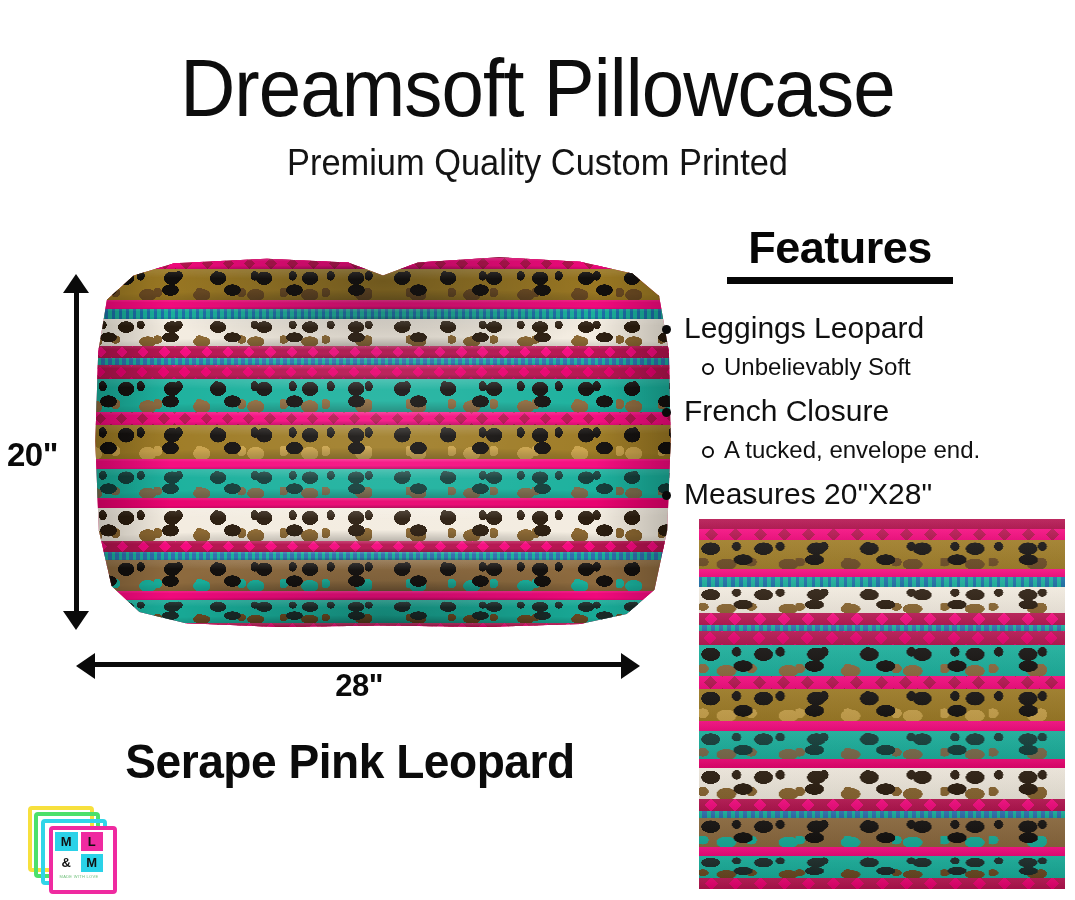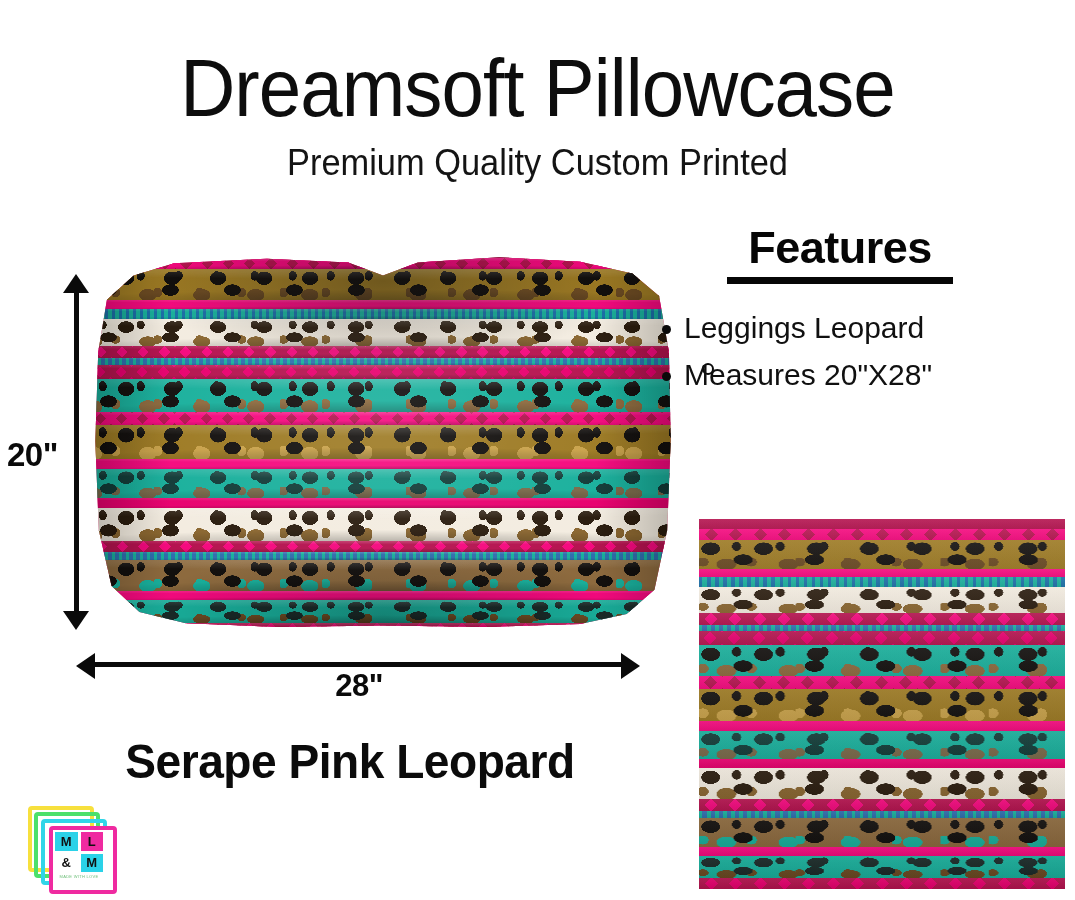--- a/index.html
+++ b/index.html
@@ -276,21 +276,24 @@
   </div>
   <div class="dim-h-label">28"</div>
 
   <div class="product-name">Serape Pink Leopard</div>
 
   <div class="features">
     <span class="features-title">Features</span>
     <div class="features-rule"></div>
     <ul class="feat-list" id="feat-list">
         <li class="feat-li"><span class="dot"></span><span>Leggings Leopard</span><ul class="sub-list">
-            <li class="sub-li"><span class="ring"></span></li>
+            <li class="sub-li"><span class="ring"></span><span>Unbelievably Soft</span></li>
+          </ul></li>
+        <li class="feat-li"><span class="dot"></span><span>French Closure</span><ul class="sub-list">
+            <li class="sub-li"><span class="ring"></span><span>A tucked, envelope end.</span></li>
           </ul></li>
         <li class="feat-li"><span class="dot"></span><span>Measures 20"X28"</span></li>
       </ul>
   </div>
 
   <div class="swatch">
     <div class="bands" id="swatch-bands">
         <div class="band" style="height: 2.5974%; background-image: linear-gradient(rgb(181, 19, 79), rgb(181, 19, 79)); background-repeat: repeat-x;">
           <div class="sheen"></div>
         </div>

